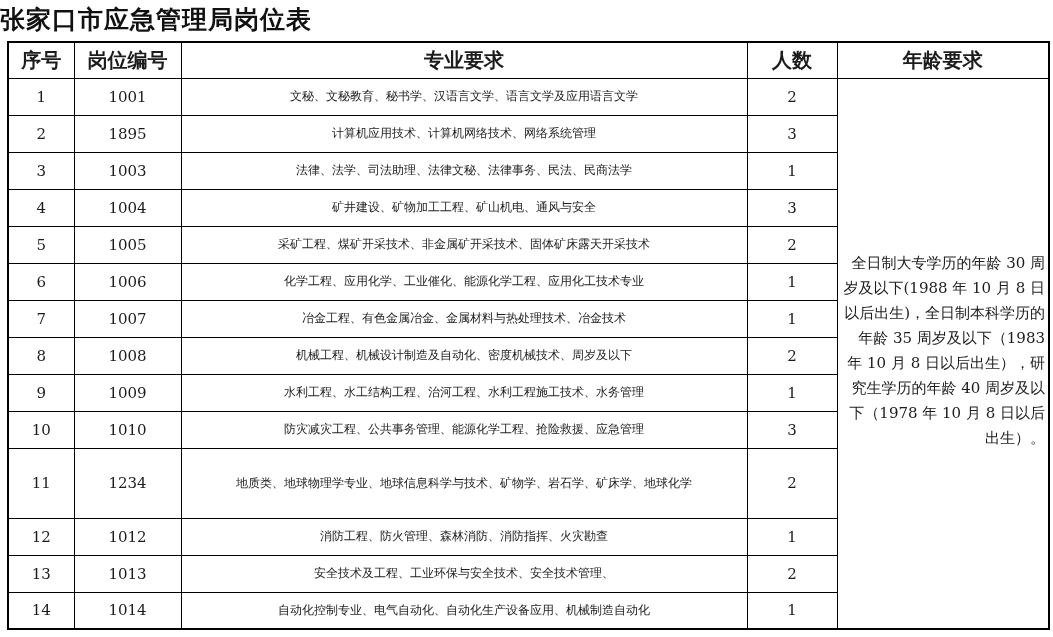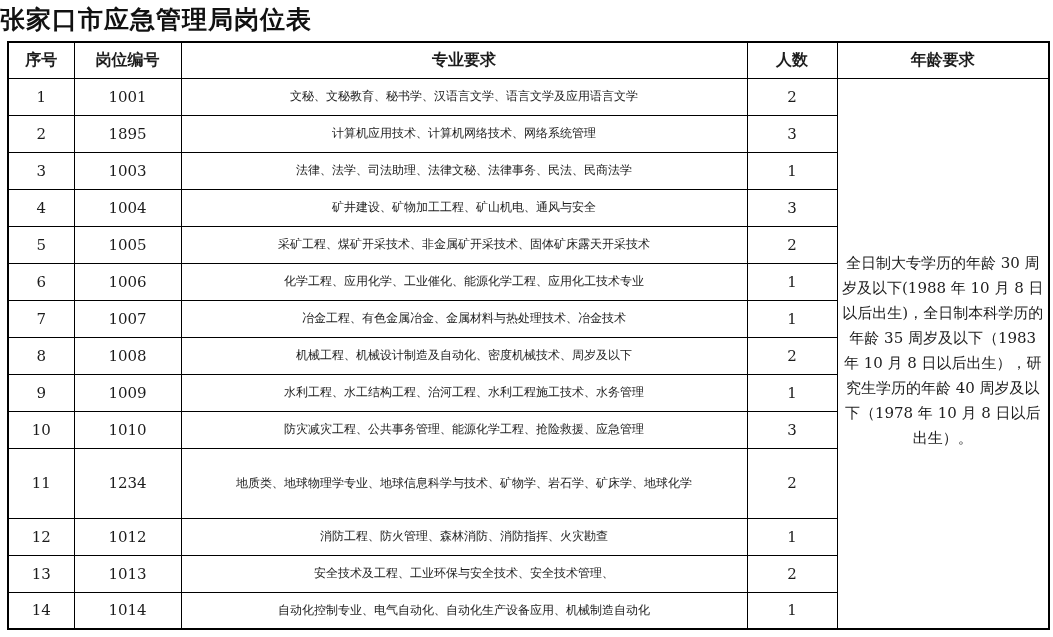--- a/index.html
+++ b/index.html
@@ -30,34 +30,34 @@
   }
   th, td {
     border: 1px solid #000;
     text-align: center;
     vertical-align: middle;
     font-size: 16px;
     padding: 1px 2px;
     overflow: hidden;
   }
   thead tr { height: 36px; }
-  thead th { font-weight: bold; font-size: 16px; }
+  thead th { font-weight: bold; font-size: 20px; }
   tbody tr { height: 37px; }
   tbody tr.tall { height: 70px; }
   td.cell-no, td.cell-code, td.cell-count {
     font-size: 15px;
     font-family: "DejaVu Serif", "Liberation Serif", serif;
   }
   td.cell-major {
     font-size: 12px;
     line-height: 1.35;
     padding: 1px 3px;
   }
   td.age-cell {
-    text-align: center;
+    text-align: right;
     vertical-align: middle;
     font-size: 15px;
     line-height: 25px;
     padding: 0 3px 4px 3px;
   }
 </style>
 </head>
 <body>
 
 <div class="page-title">张家口市应急管理局岗位表</div>

